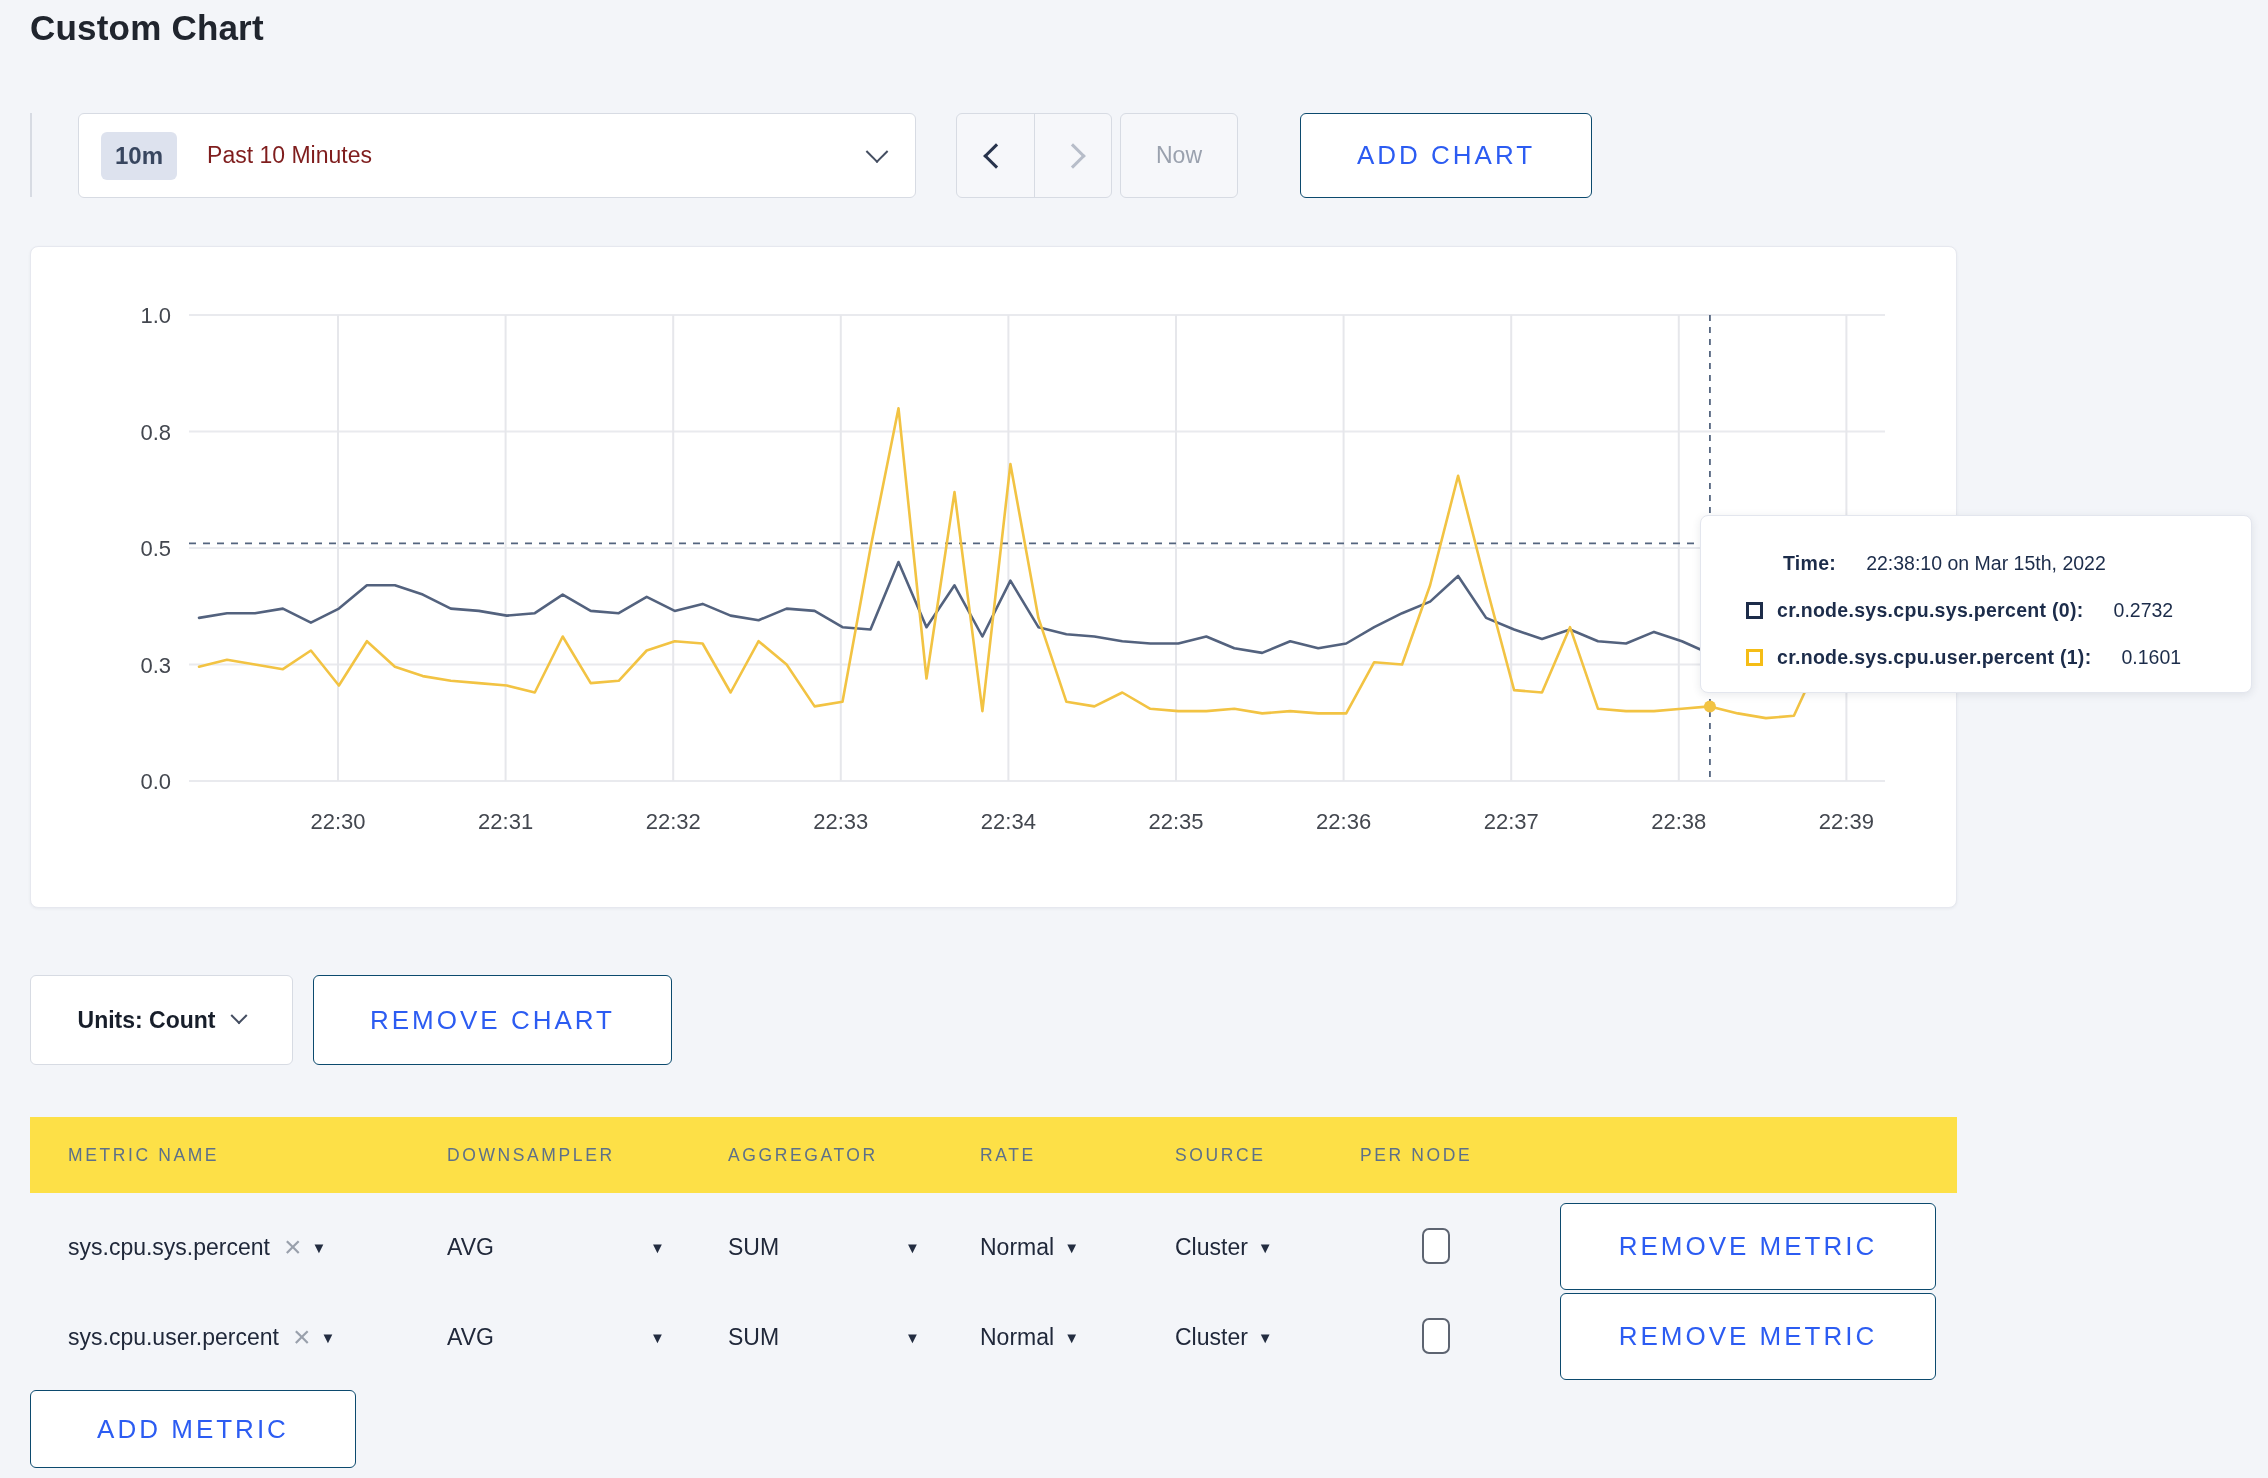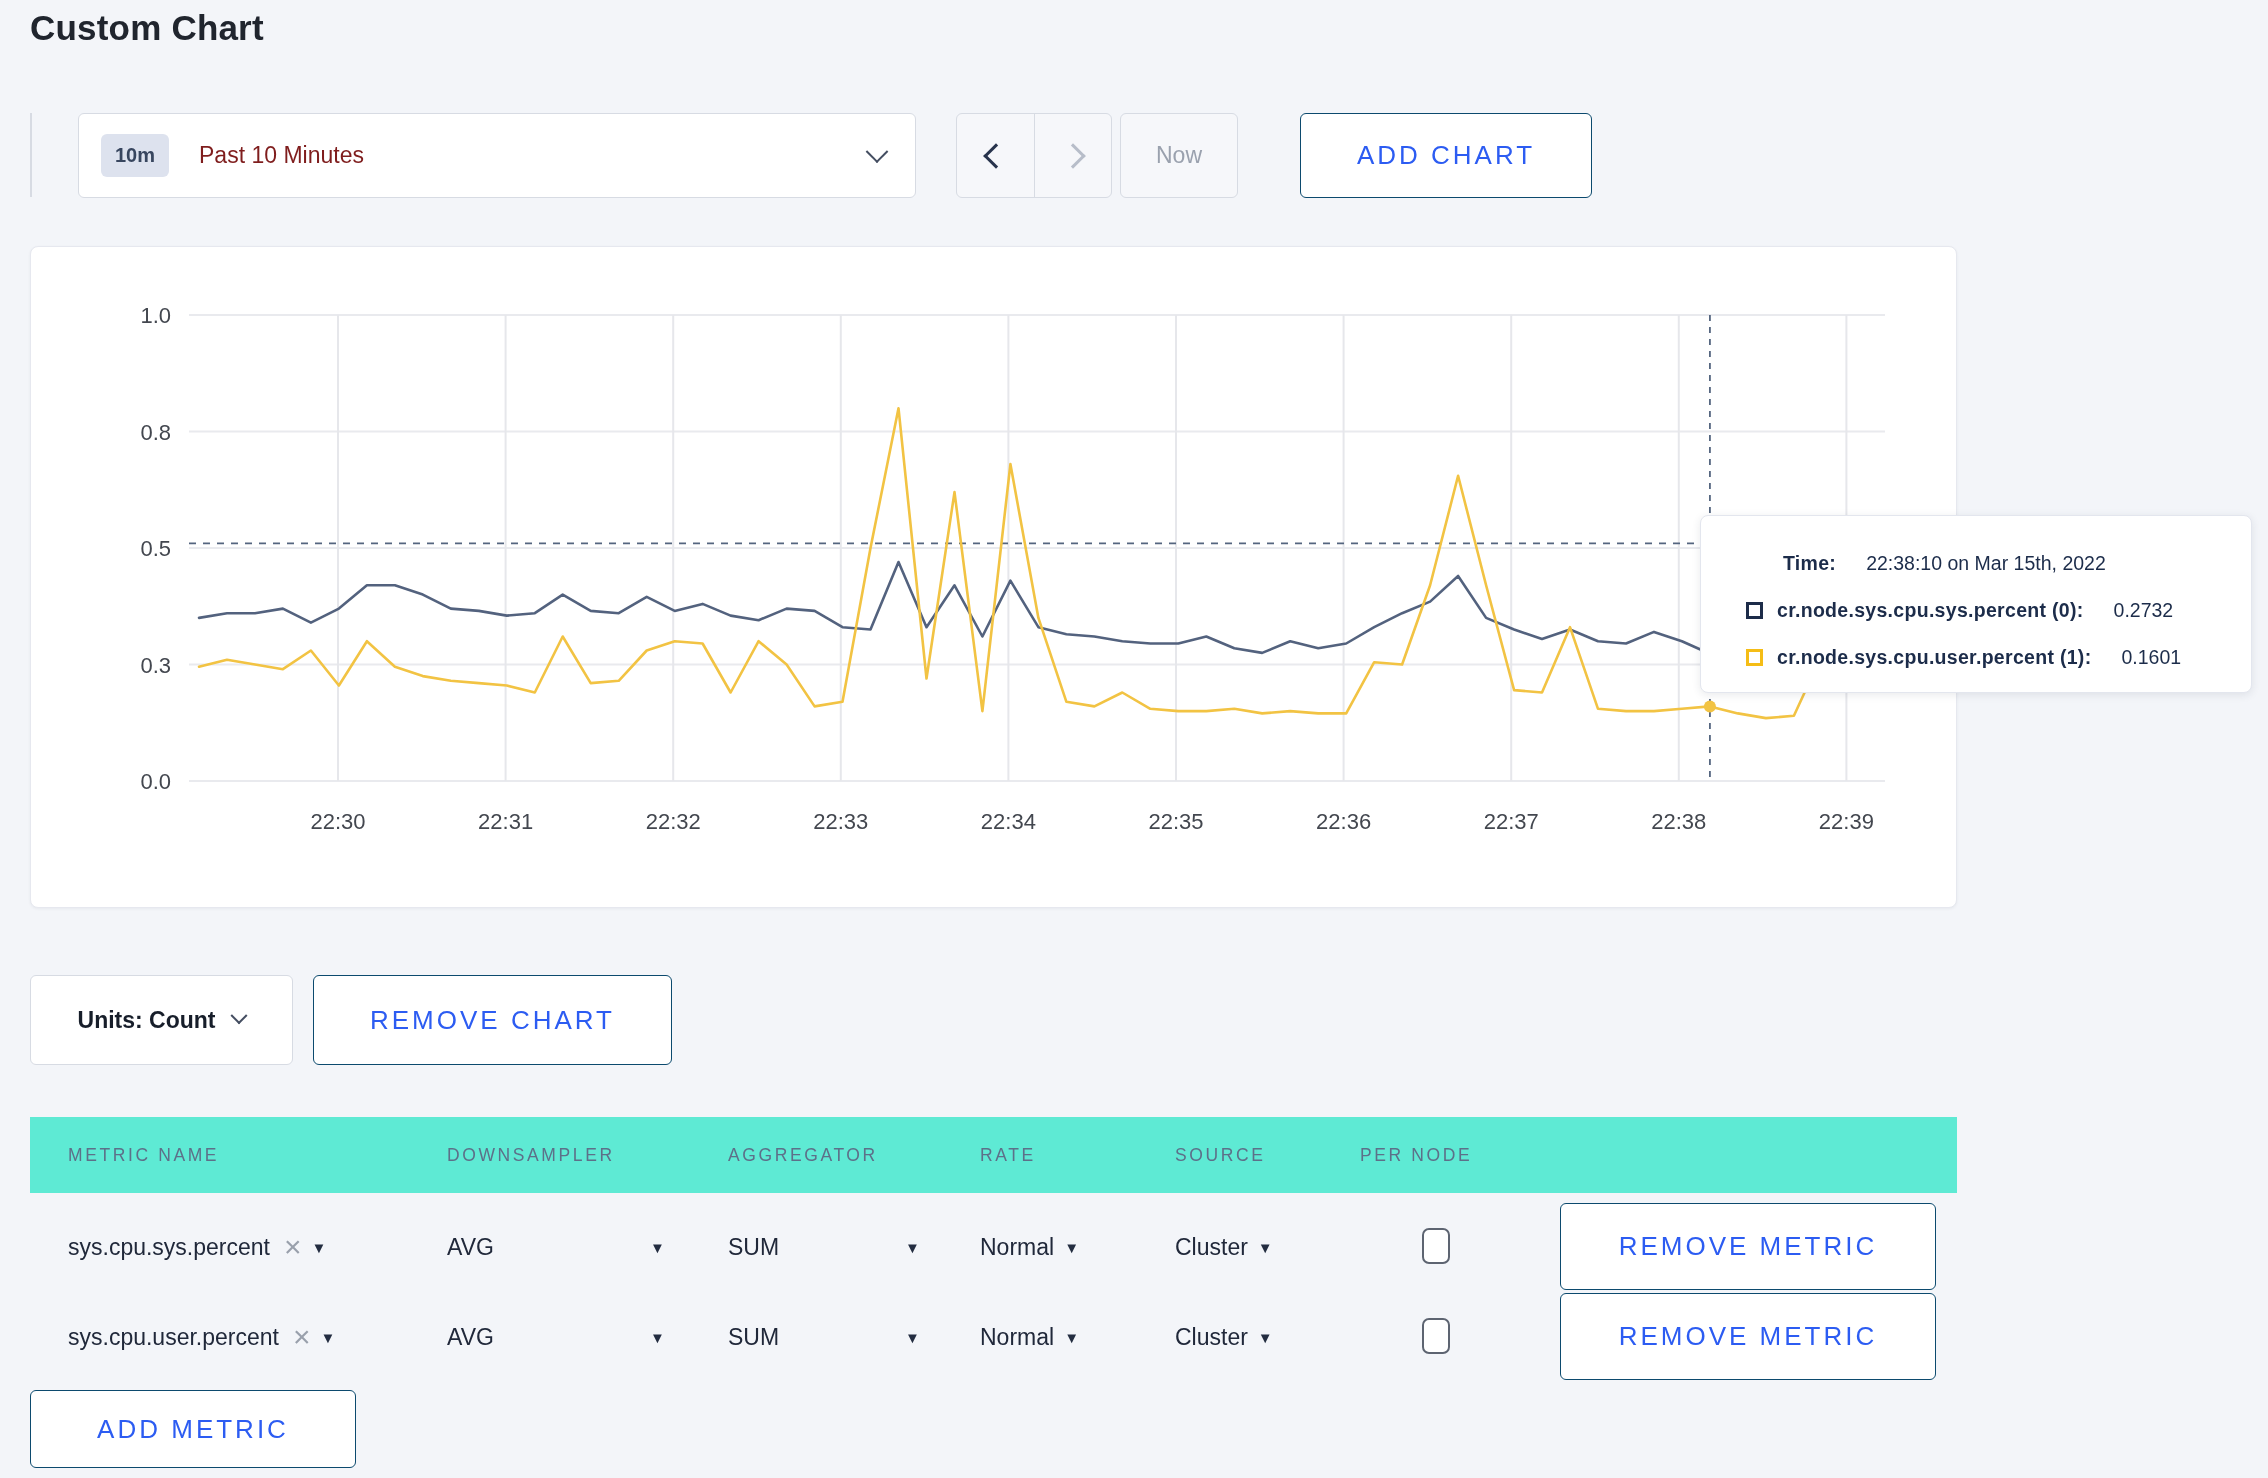--- a/index.html
+++ b/index.html
@@ -27,21 +27,21 @@
     display:flex; align-items:center;
     height:85px; top:113px;
     background:transparent;
   }
   #time-range-dropdown {
     left:78px; width:838px; background:#ffffff;
     padding:0 30px 0 22px; cursor:pointer;
   }
   #time-range-badge {
     background:#dde2ee; border-radius:6px;
-    font-size:20px; font-weight:700; color:#38465f;
+    font-size:24px; font-weight:700; color:#38465f;
     padding:10px 14px; margin-right:30px;
   }
   #time-range-label { font-size:23px; color:#7f1d1d; }
   .chev-down {
     margin-left:auto;
     width:16px; height:16px;
     border-right:2.5px solid #444e61; border-bottom:2.5px solid #444e61;
     transform:rotate(45deg) translate(-3px,-3px);
   }
   #arrow-group { left:956px; width:156px; padding:0; background:#f6f7fa; }
@@ -96,21 +96,21 @@
     background:#ffffff; border:1px solid #d7dbe3; border-radius:6px;
     display:flex; align-items:center; justify-content:center; cursor:pointer;
     font-size:23px; font-weight:700; color:#171e2a;
   }
   #units-dropdown .chev-down { margin-left:18px; width:12px; height:12px; border-width:2px; }
   #remove-chart-button { left:313px; top:975px; width:359px; height:90px; }
 
   
   #table-header-strip {
     left:30px; top:1117px; width:1927px; height:76px;
-    background:#5eead4;
+    background:#fde047;
   }
   .th {
     position:absolute; top:0; height:76px; display:flex; align-items:center;
     font-size:17.5px; font-weight:500; letter-spacing:2.6px; color:#5d7089;
   }
   .metric-row { left:30px; width:1927px; height:90px; }
   .cell {
     position:absolute; top:0; height:90px; display:flex; align-items:center;
     font-size:23px; color:#20283a;
   }

